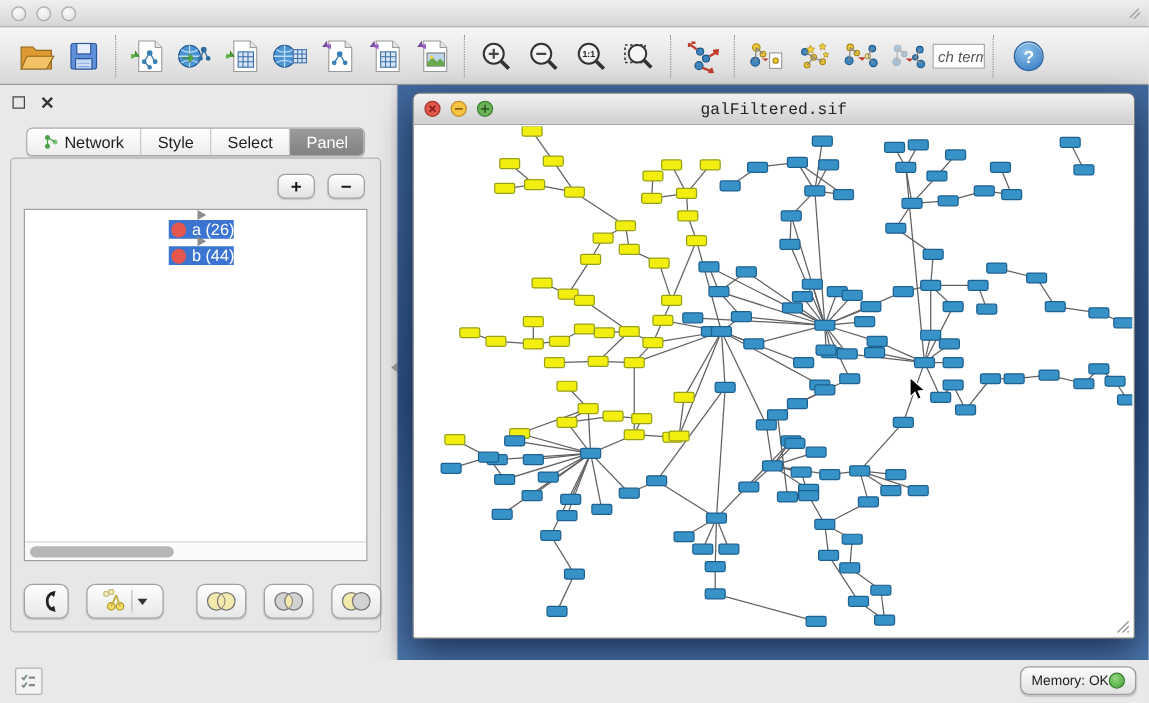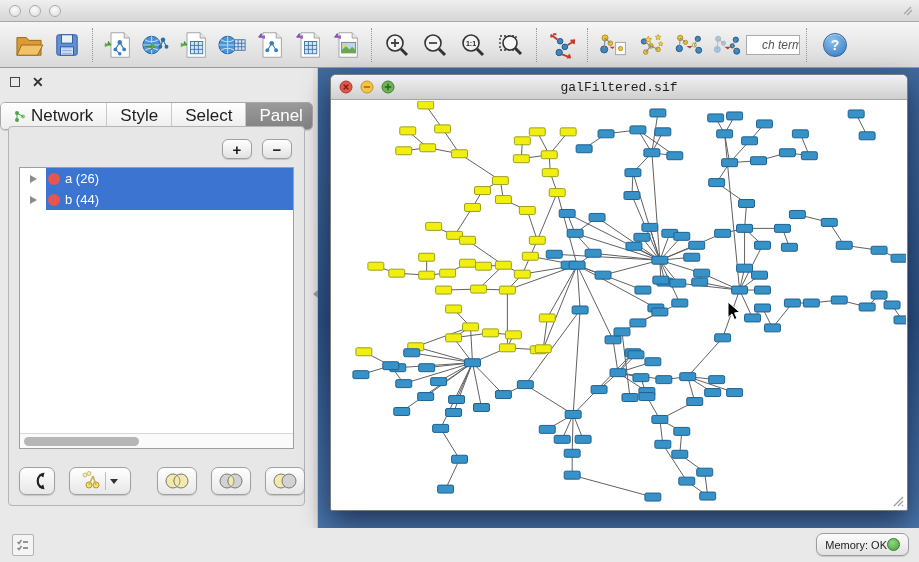--- a/index.html
+++ b/index.html
@@ -15,57 +15,57 @@
     background:radial-gradient(circle at 40% 35%, #fbfbfb,#dcdcdc); border:1px solid #ababab; display:inline-block; }
   .tb-title { position:absolute; left:0; right:0; text-align:center; font-size:13px; color:#6f6f6f; }
   .tb-grip { position:absolute; right:5px; top:4px; width:13px; height:13px; opacity:.7; }
 
   
   .toolbar { position:absolute; top:22px; left:0; right:0; height:46px;
     background:linear-gradient(#f6f6f6,#d9d9d9); border-bottom:1px solid #9a9a9a;
     display:flex; align-items:center; padding-left:10px; }
   .tbtn { width:38px; height:38px; display:flex; align-items:center; justify-content:center; cursor:default; }
   .tsep { width:1px; height:34px; border-left:1px dotted #969696; margin:0 6px; }
-  .searchbox { width:54px; height:20px; border:1px solid #ababab; background:#fff;
-    font-style:italic; font-size:12px; color:#555; padding-left:15px; font-family:"Liberation Sans",sans-serif; }
+  .searchbox { width:42px; height:20px; border:1px solid #ababab; background:#fff;
+    font-style:italic; font-size:12px; color:#555; padding-left:3px; font-family:"Liberation Sans",sans-serif; }
   .helpbtn { width:24px; height:24px; border-radius:50%; margin-left:10px;
     background:radial-gradient(circle at 40% 30%, #8cc2ee,#3276bd); border:1px solid #2a62a0;
     color:#fff; font-weight:bold; font-size:14px; display:flex; align-items:center; justify-content:center;
     box-shadow:inset 0 1px 1px rgba(255,255,255,.6); }
 
   
   .main { position:absolute; top:68px; left:0; right:0; bottom:34px; }
   .control-panel { position:absolute; left:0; top:0; width:313px; height:100%; background:#e9e9e9; }
   .splitter { position:absolute; left:313px; top:0; width:5px; height:100%; background:#e2e2e2; border-right:1px solid #c6c6c6; }
   .splitter-handle { position:absolute; top:222px; left:0; width:0; height:0;
     border-top:4px solid transparent; border-bottom:4px solid transparent; border-right:5px solid #9a9a9a; }
 
   .cp-header { height:28px; display:flex; align-items:center; padding:0 10px; }
   .cp-title { font-size:13px; color:#1e1e1e; flex:1; }
   .cp-float { width:10px; height:10px; border:1.5px solid #444; margin-right:12px; }
   .cp-close { font-size:14px; font-weight:bold; color:#333; line-height:10px; }
 
   .tabbar { display:flex; justify-content:center; margin-top:6px; }
   .seg { display:flex; border:1px solid #a9a9a9; border-radius:5px; overflow:hidden; background:#fff;
     box-shadow:0 1px 1px rgba(0,0,0,.12); }
-  .seg .tab { padding:3px 13px; font-size:17px; color:#1e1e1e; background:linear-gradient(#ffffff,#ededed);
+  .seg .tab { padding:3px 13px; font-size:13px; color:#1e1e1e; background:linear-gradient(#ffffff,#ededed);
     border-left:1px solid #c9c9c9; display:flex; align-items:center; gap:5px; }
   .seg .tab:first-child { border-left:none; }
   .seg .tab.active { background:linear-gradient(#9b9b9b,#828282); color:#fff; }
 
   .panelbox { position:absolute; left:8px; right:8px; top:58px; bottom:22px;
     border:1px solid #b5b5b5; border-radius:4px; background:#e7e7e7; }
   .setops-add { position:absolute; top:12px; width:30px; height:20px; border:1px solid #a0a0a0; border-radius:6px;
     background:linear-gradient(#ffffff,#e2e2e2); font-size:15px; font-weight:bold; color:#1b1b1b;
     display:flex; align-items:center; justify-content:center; line-height:1; box-shadow:0 1px 1px rgba(0,0,0,.15); }
   .btn-add { right:52px; } .btn-remove { right:12px; }
 
   .listbox { position:absolute; left:10px; right:10px; top:40px; height:282px; background:#fff;
     border:1px solid #9f9f9f; overflow:hidden; }
-  .listrow { height:21px; display:flex; align-items:center; position:relative; }
+  .listrow { height:21px; display:flex; align-items:center; position:relative;flex-direction:column; }
   .disclosure { width:0; height:0; border-left:7px solid #8c8c8c; border-top:4.5px solid transparent;
     border-bottom:4.5px solid transparent; margin-left:10px; }
   .rowsel { flex:1; height:100%; margin-left:9px; background:#3b75d1; display:flex; align-items:center; }
   .setdot { width:12px; height:12px; border-radius:50%; background:#e4564e; margin:0 5px 0 2px; }
   .listrow .label { font-size:13px; color:#fff; }
   .hscroll { position:absolute; left:0; right:0; bottom:0; height:15px; background:#fafafa; border-top:1px solid #d8d8d8; }
   .hthumb { position:absolute; left:4px; top:3px; width:115px; height:9px; border-radius:5px; background:#b6b6b6; }
 
   .bottombtns { position:absolute; left:10px; bottom:10px; display:flex; align-items:center; }
   .obtn { height:28px; border:1px solid #a0a0a0; border-radius:7px; background:linear-gradient(#ffffff,#e7e7e7);

